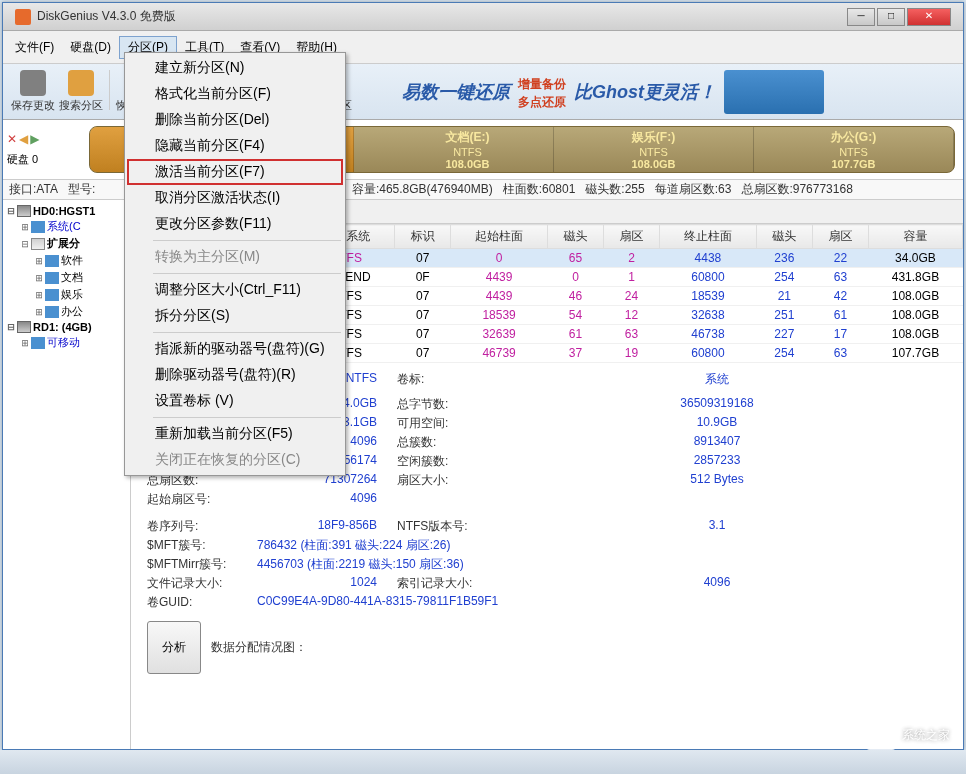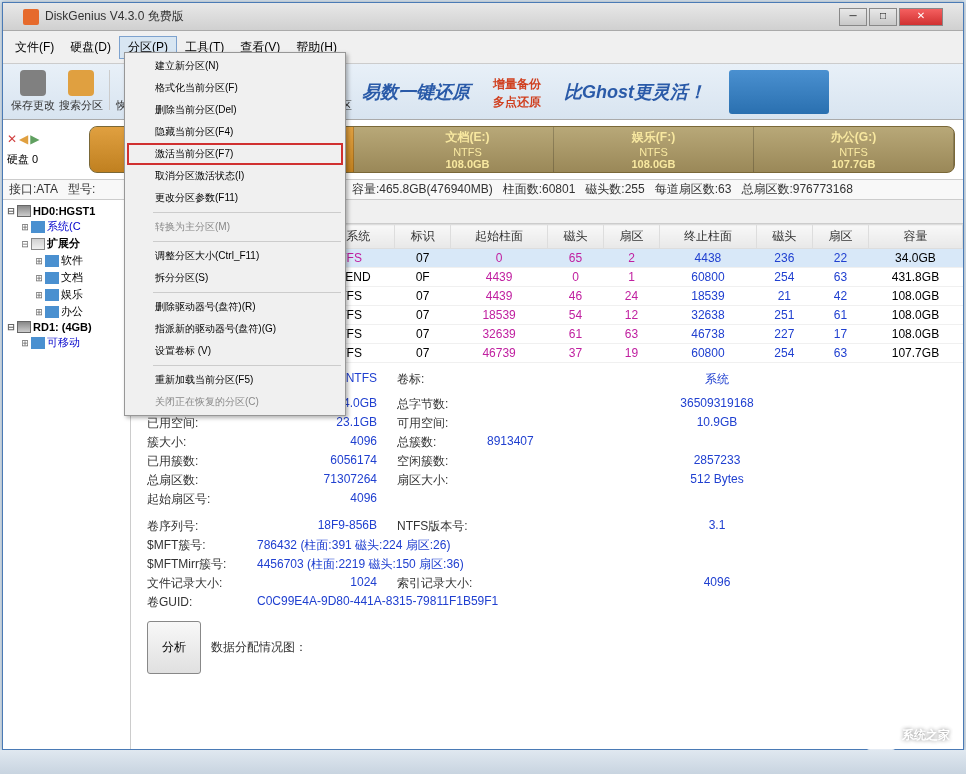--- a/index.html
+++ b/index.html
@@ -1,36 +1,36 @@
 <!DOCTYPE html>
 <html><head>
 <meta charset="utf-8">
 <style>
 * { box-sizing: border-box; margin: 0; padding: 0; font-family: "Microsoft YaHei", "SimSun", sans-serif; font-size: 12px; }
 body { background: #d6e4f0; width: 966px; height: 774px; overflow: hidden; position: relative; }
 
 .window { background: #fff; border: 1px solid #4a7ab5; width: 962px; height: 748px; margin: 2px; display: flex; flex-direction: column; box-shadow: 0 0 4px rgba(0,0,0,0.3); }
 
-.titlebar { background: linear-gradient(#e8e8e8, #d0d0d0); height: 28px; display: flex; align-items: center; padding: 0 20px; border-bottom: 1px solid #aaa; }
+.titlebar { background: linear-gradient(#e8e8e8, #d0d0d0); height: 28px; display: flex; align-items: center; padding: 0 12px; border-bottom: 1px solid #aaa; }
 .titlebar .app-icon { width: 16px; height: 16px; background: #e66a2c; margin-right: 6px; border-radius: 2px; }
 .titlebar .title { flex: 1; color: #333; font-size: 12px; }
 .winbtns { display: flex; gap: 2px; }
 .winbtn { width: 28px; height: 18px; background: linear-gradient(#e8e8e8,#c8c8c8); border: 1px solid #888; text-align: center; line-height: 14px; font-size: 10px; cursor: pointer; }
 .winbtn.close { background: linear-gradient(#f56060,#d03030); color: #fff; width: 44px; }
 
 .menubar { background: #f0f0f0; height: 22px; display: flex; align-items: center; padding: 16px 4px; border-bottom: 1px solid #ccc; }
 .menubar .menu { padding: 2px 8px; cursor: pointer; }
 .menubar .menu.active { background: #d8e6f2; border: 1px solid #7da2ce; }
 
 .toolbar { background: linear-gradient(#e8f0f8,#d8e4f0); height: 56px; display: flex; align-items: center; padding: 0 6px; border-bottom: 1px solid #aaa; position: relative; overflow: hidden; }
 .tbtn { display: flex; flex-direction: column; align-items: center; width: 48px; cursor: pointer; }
 .tbtn .ticon { width: 26px; height: 26px; border-radius: 4px; margin-bottom: 2px; }
 .tbtn .tlabel { font-size: 11px; color: #333; }
 .tsep { width: 1px; height: 40px; background: #ccc; margin: 0 4px; }
-.ad-area { flex: 1; display: flex; align-items: center; gap: 23px; padding-left: 8px; }
+.ad-area { flex: 1; display: flex; align-items: center; gap: 8px; padding-left: 8px; margin-left: 40px; }
 .ad-text1 { color: #2a5aa8; font-weight: bold; font-size: 18px; font-style: italic; }
 .ad-text2 { color: #d04020; font-weight: bold; font-size: 16px; text-align: center; line-height: 1.1; }
 .ad-text3 { color: #2a5aa8; font-weight: bold; font-size: 18px; font-style: italic; }
 .ad-img { width: 100px; height: 44px; background: linear-gradient(#4a90d0,#2a70b0); border-radius: 3px; }
 
 .diskbar { background: #fff; height: 60px; border-bottom: 1px solid #ccc; display: flex; align-items: stretch; }
 .diskbar-left { width: 78px; display: flex; flex-direction: column; justify-content: center; padding: 4px; gap: 6px; }
 .diskbar-left .navrow { display: flex; gap: 2px; }
 .diskbar-cyls { flex:1; display:flex; background: linear-gradient(#b8a878,#9a8858); border-radius: 8px; margin: 6px 8px; overflow:hidden; border:1px solid #7a6838;}
 .cyl { text-align:center; color:#f8e8a0; padding:4px 0; display:flex; flex-direction:column; justify-content:center; border-right:1px solid rgba(0,0,0,0.2);}
@@ -71,27 +71,27 @@
 .details .row { display: flex; margin-bottom: 2px; }
 .details .lbl { width: 110px; }
 .details .val { width: 140px; text-align: right; color: #2040d0; padding-right: 20px;}
 .details .lbl2 { width: 90px; }
 .details .val2 { flex:1; color: #2040d0; }
 .details .longval { color: #2040d0; flex:1; }
 .analyze-row { margin-top:10px; display:flex; align-items:center; gap:10px;}
 .analyze-btn { padding: 17px 14px; border:1px solid #888; background: linear-gradient(#f8f8f8,#e0e0e0); cursor:pointer; border-radius:3px;}
 
 .dropdown-menu { position: absolute; left: 124px; top: 52px; width: 222px; background: #f0f0f0; border: 1px solid #979797; box-shadow: 2px 2px 4px rgba(0,0,0,0.3); z-index: 100; padding: 2px; }
-.dropdown-menu .mitem { padding: 4px 8px 4px 28px; cursor: pointer; position: relative; font-size:10px;}
+.dropdown-menu .mitem { padding: 4px 8px 4px 28px; cursor: pointer; position: relative; font-size:14px;}
 .dropdown-menu .mitem.highlighted { border: 2px solid #d03030; padding: 2px 6px 2px 26px; }
 .dropdown-menu .mitem.disabled { color: #888; }
 .dropdown-menu .msep { height: 1px; background: #ccc; margin: 3px 2px 3px 26px; }
 .dropdown-menu .micon { position:absolute; left:4px; top:4px; width:16px; height:16px; }
 
-.watermark { position: absolute; right: 16px; bottom: 24px; color: #fff; font-size: 20px; font-weight: bold; text-shadow: 0 0 4px rgba(0,0,0,0.6); display:flex; align-items:center; gap:6px; opacity:0.85;}
+.watermark { position: absolute; right: 16px; bottom: 24px; color: #fff; font-size: 20px; font-weight: normal; text-shadow: 0 0 4px rgba(0,0,0,0.6); display:flex; align-items:center; gap:6px; opacity:0.85;}
 .watermark .wicon { width:30px; height:30px; border:3px solid #fff; border-radius:4px; position:relative;}
 .watermark .wicon:before { content:""; position:absolute; left:4px; top:10px; width:14px; height:10px; background:#fff;}
 
 .taskbar { position: absolute; left:0; right:0; bottom:0; height:24px; background: linear-gradient(#e0e8f0,#c8d4e0);}
 </style>
 </head>
 <body>
 
 <div class="window">
 
@@ -369,21 +369,21 @@
             <div class="row">
               <span class="lbl">已用空间:</span>
               <span class="val">23.1GB</span>
               <span class="lbl2">可用空间:</span>
               <span class="val2" style="text-align:center">10.9GB</span>
             </div>
             <div class="row">
               <span class="lbl">簇大小:</span>
               <span class="val">4096</span>
               <span class="lbl2">总簇数:</span>
-              <span class="val2" style="text-align:left">8913407</span>
+              <span class="val2" style="text-align:center">8913407</span>
             </div>
             <div class="row">
               <span class="lbl">已用簇数:</span>
               <span class="val">6056174</span>
               <span class="lbl2">空闲簇数:</span>
               <span class="val2" style="text-align:center">2857233</span>
             </div>
             <div class="row">
               <span class="lbl">总扇区数:</span>
               <span class="val">71307264</span>
@@ -439,22 +439,22 @@
     <div class="mitem"><span class="micon"></span>隐藏当前分区(F4)</div>
     <div class="mitem highlighted"><span class="micon"></span>激活当前分区(F7)</div>
     <div class="mitem"><span class="micon"></span>取消分区激活状态(I)</div>
     <div class="mitem"><span class="micon"></span>更改分区参数(F11)</div>
     <div class="msep"></div>
     <div class="mitem disabled"><span class="micon"></span>转换为主分区(M)</div>
     <div class="msep"></div>
     <div class="mitem"><span class="micon"></span>调整分区大小(Ctrl_F11)</div>
     <div class="mitem"><span class="micon"></span>拆分分区(S)</div>
     <div class="msep"></div>
+    <div class="mitem"><span class="micon"></span>指派新的驱动器号(盘符)(G)</div>
     <div class="mitem"><span class="micon"></span>删除驱动器号(盘符)(R)</div>
-    <div class="mitem"><span class="micon"></span>指派新的驱动器号(盘符)(G)</div>
     <div class="mitem"><span class="micon"></span>设置卷标 (V)</div>
     <div class="msep"></div>
     <div class="mitem"><span class="micon"></span>重新加载当前分区(F5)</div>
     <div class="mitem disabled"><span class="micon"></span>关闭正在恢复的分区(C)</div>
   </div>
 
 <div class="watermark">
   <div class="wicon"></div>
   <span>系统之家</span>
 </div>

